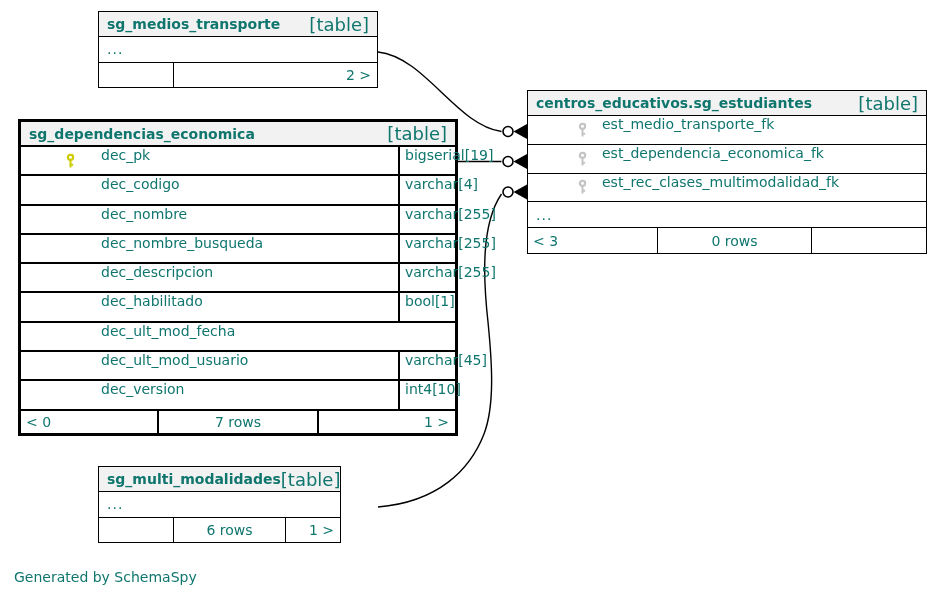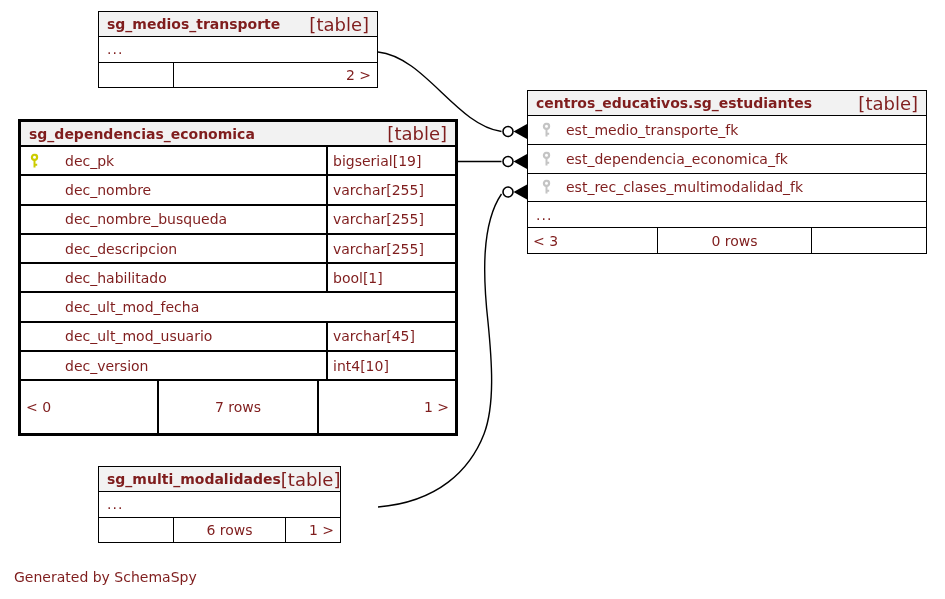--- a/index.html
+++ b/index.html
@@ -1,32 +1,32 @@
 <!DOCTYPE html>
 <html><head>
 <meta charset="utf-8">
 <style>
   html,body{margin:0;padding:0;background:#fff;}
   #canvas{position:relative;width:945px;height:599px;background:#fff;overflow:hidden;
-          font-family:"DejaVu Sans","Liberation Sans",sans-serif;color:#7f1d1d;}
+          font-family:"DejaVu Sans","Liberation Sans",sans-serif;color:#0f766e;}
 
   .tbl{position:absolute;background:#fff;border:1.5px solid #000;box-sizing:border-box;
        display:flex;flex-direction:column;font-size:14px;}
   .tbl.main{border-width:3px;}
 
   .hdr{background:#f2f2f2;border-bottom:1px solid #000;display:flex;align-items:center;
        justify-content:space-between;padding:0 8px;flex:0 0 24px;}
   .main .hdr{border-bottom-width:2px;flex:0 0 23px;}
   .title{font-weight:bold;white-space:nowrap;}
   .tag{font-size:18px;white-space:nowrap;}
 
   .row{display:flex;border-bottom:1px solid #000;align-items:stretch;}
   .main .row{border-bottom-width:2px;flex:0 0 27.3px;}
   .est .row{flex:0 0 27.8px;}
-  .cell{display:flex;align-items:center;box-sizing:border-box;}
+  .cell{display:flex;align-items:flex-start;box-sizing:border-box;margin-left:36px;}
   .cell.name{position:relative;flex:0 0 305px;padding-left:44px;white-space:nowrap;}
   .est .cell.name{flex:1 1 auto;padding-left:38px;}
   .cell.type{flex:1 1 auto;border-left:2px solid #000;padding-left:5px;white-space:nowrap;}
 
   .keyicon{position:absolute;left:8px;top:50%;transform:translateY(-50%);
            width:11px;height:15px;display:block;}
   .est .keyicon{left:13px;}
   .keyicon.pk{color:#cccc00;}
   .keyicon.fk{color:#c4c4c4;}
 
@@ -97,20 +97,26 @@
               <circle cx="5.5" cy="3.8" r="2.6" fill="none" stroke="currentColor" stroke-width="2.2"></circle>
               <path d="M5.5 6.5 V14 M5.5 11.2 H8.2" fill="none" stroke="currentColor" stroke-width="2"></path>
             </svg>
         </span>
         <span>dec_pk</span>
       </div>
       <div class="cell type">bigserial[19]</div>
     </div>
     <div class="row">
       <div class="cell name">
+          <span>dec_codigo</span>
+        </div>
+      <div class="cell type">varchar[4]</div>
+    </div>
+    <div class="row">
+      <div class="cell name">
           <span>dec_nombre</span>
         </div>
       <div class="cell type">varchar[255]</div>
     </div>
     <div class="row">
       <div class="cell name">
           <span>dec_nombre_busqueda</span>
         </div>
       <div class="cell type">varchar[255]</div>
     </div>

